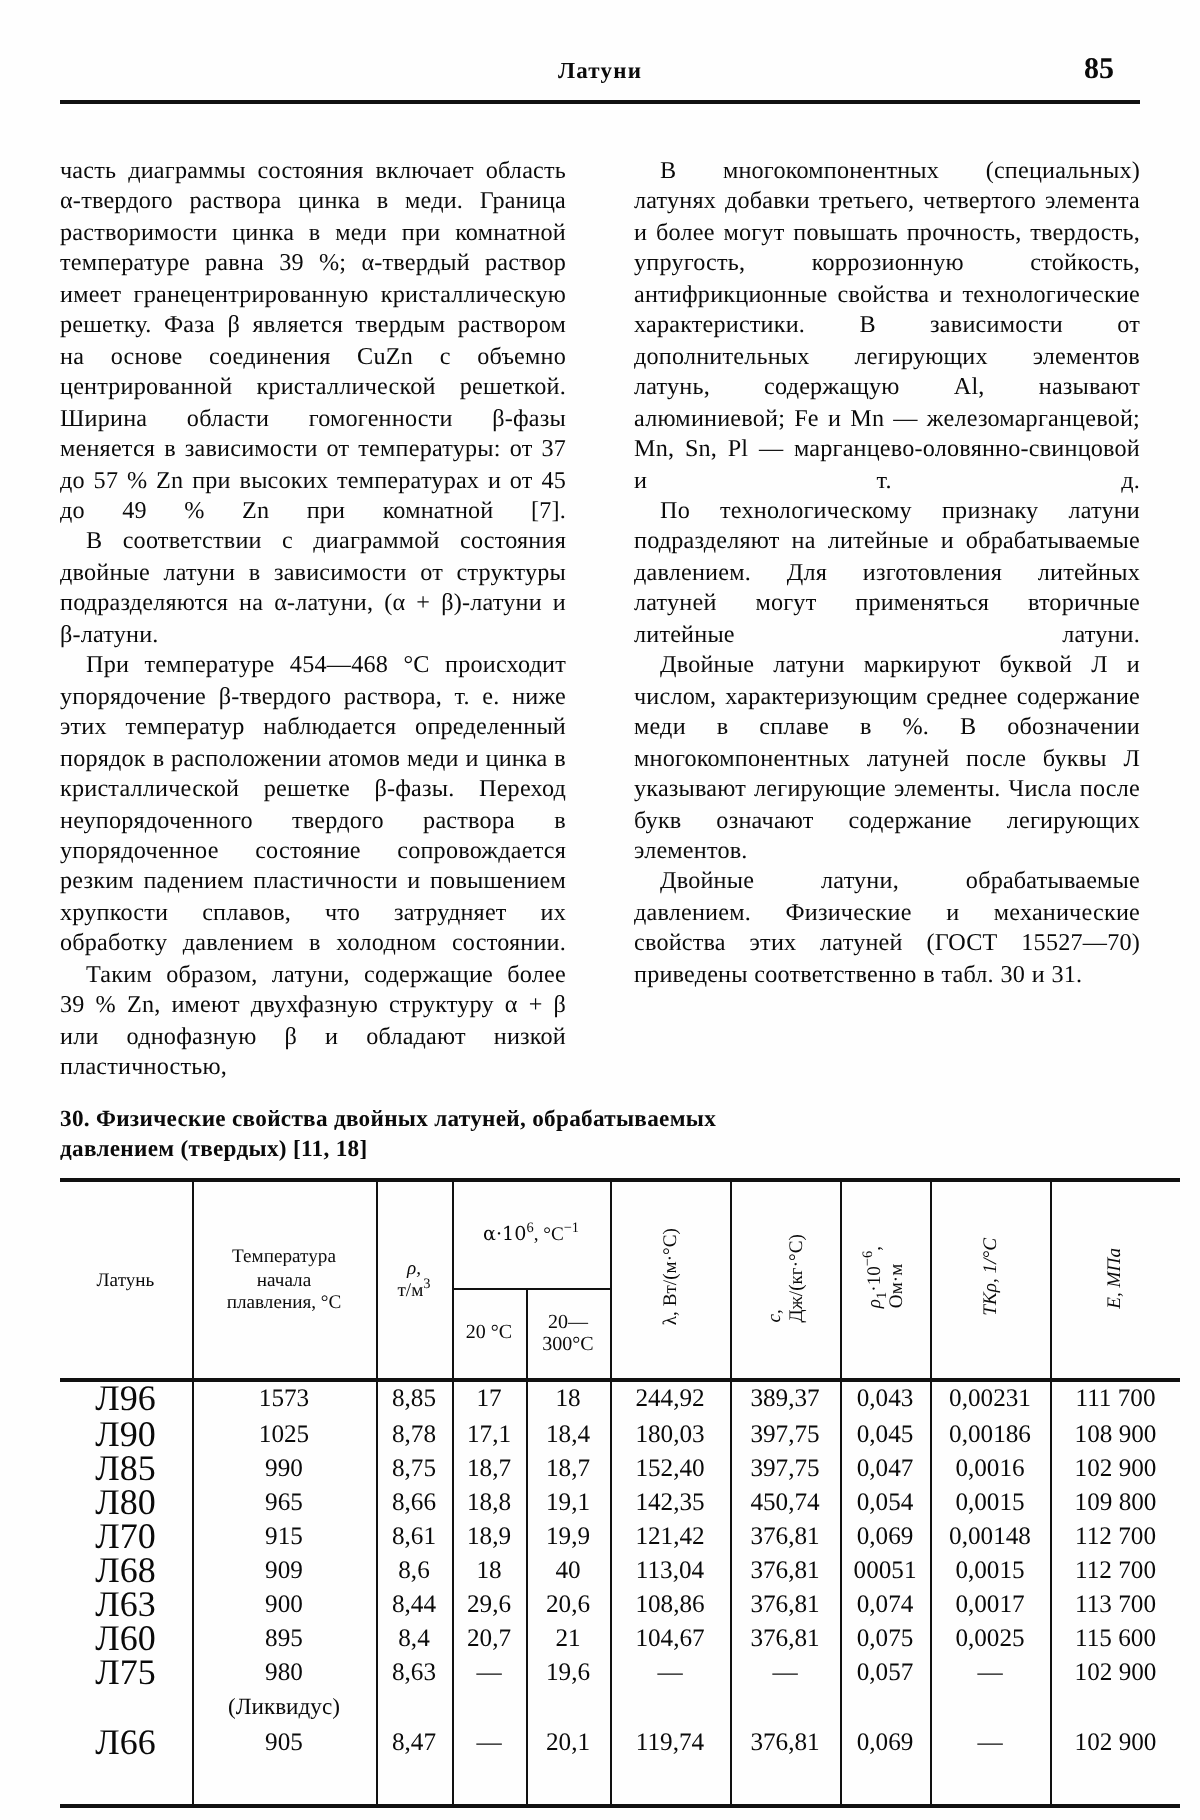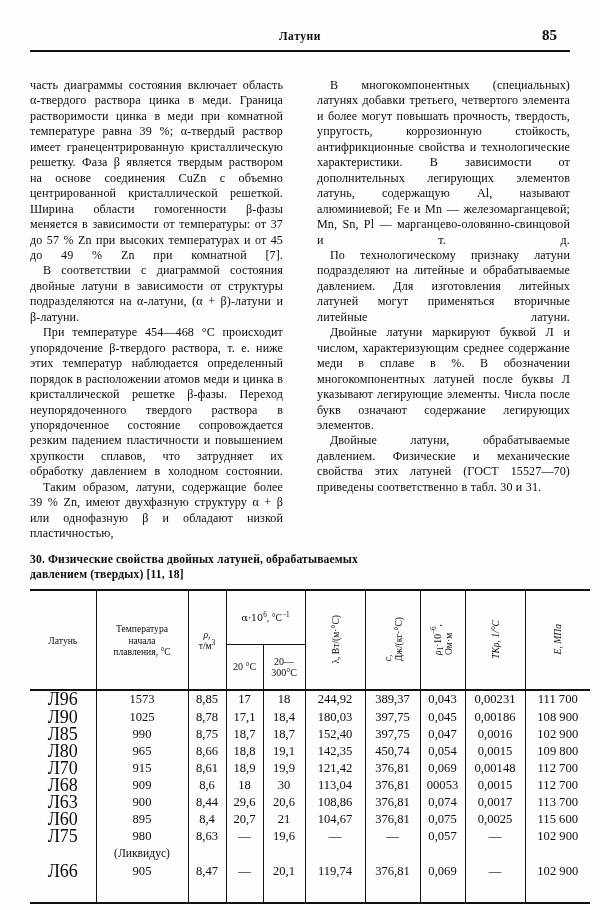--- a/index.html
+++ b/index.html
@@ -340,24 +340,24 @@
           <td class="vline">0,069</td>
           <td class="vline">0,00148</td>
           <td class="vline nowrap">112 700</td>
         </tr>
 
         <tr>
           <td class="grade">Л68</td>
           <td class="vline">909</td>
           <td class="vline">8,6</td>
           <td class="vline">18</td>
-          <td class="vline">30</td>
+          <td class="vline">40</td>
           <td class="vline">113,04</td>
           <td class="vline">376,81</td>
-          <td class="vline">00053</td>
+          <td class="vline">00051</td>
           <td class="vline">0,0015</td>
           <td class="vline nowrap">112 700</td>
         </tr>
 
         <tr>
           <td class="grade">Л63</td>
           <td class="vline">900</td>
           <td class="vline">8,44</td>
           <td class="vline">29,6</td>
           <td class="vline">20,6</td>

